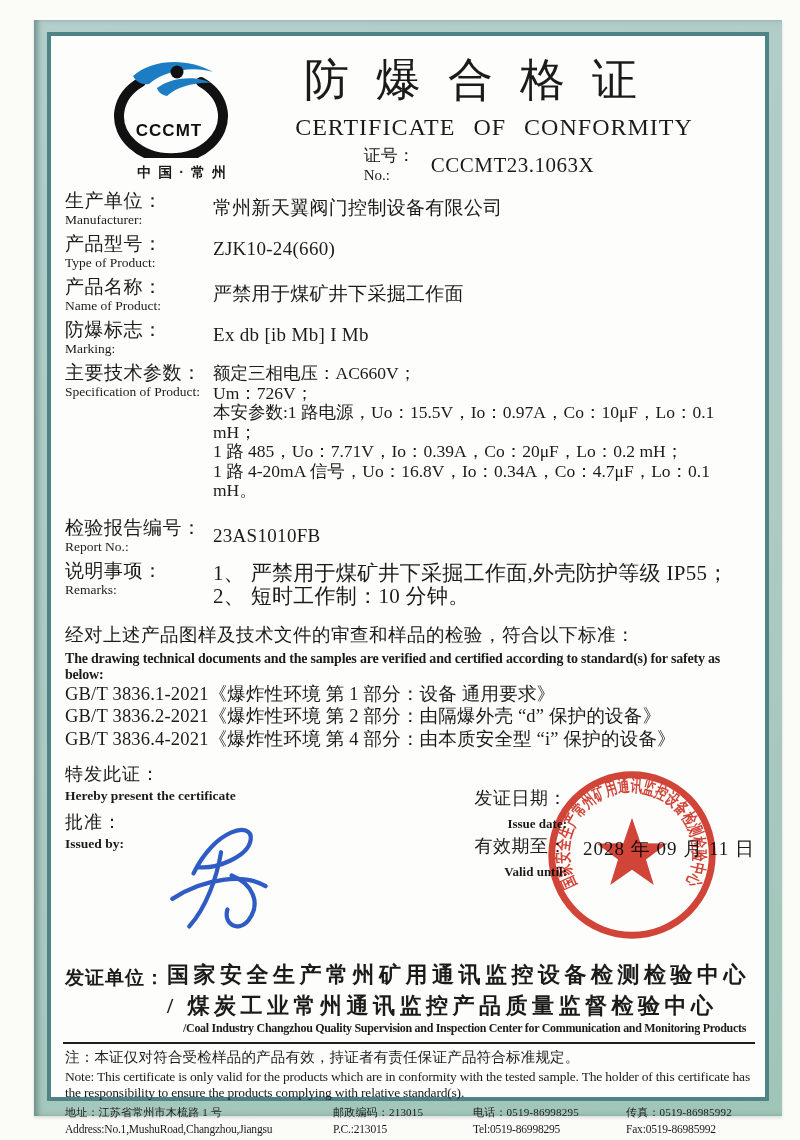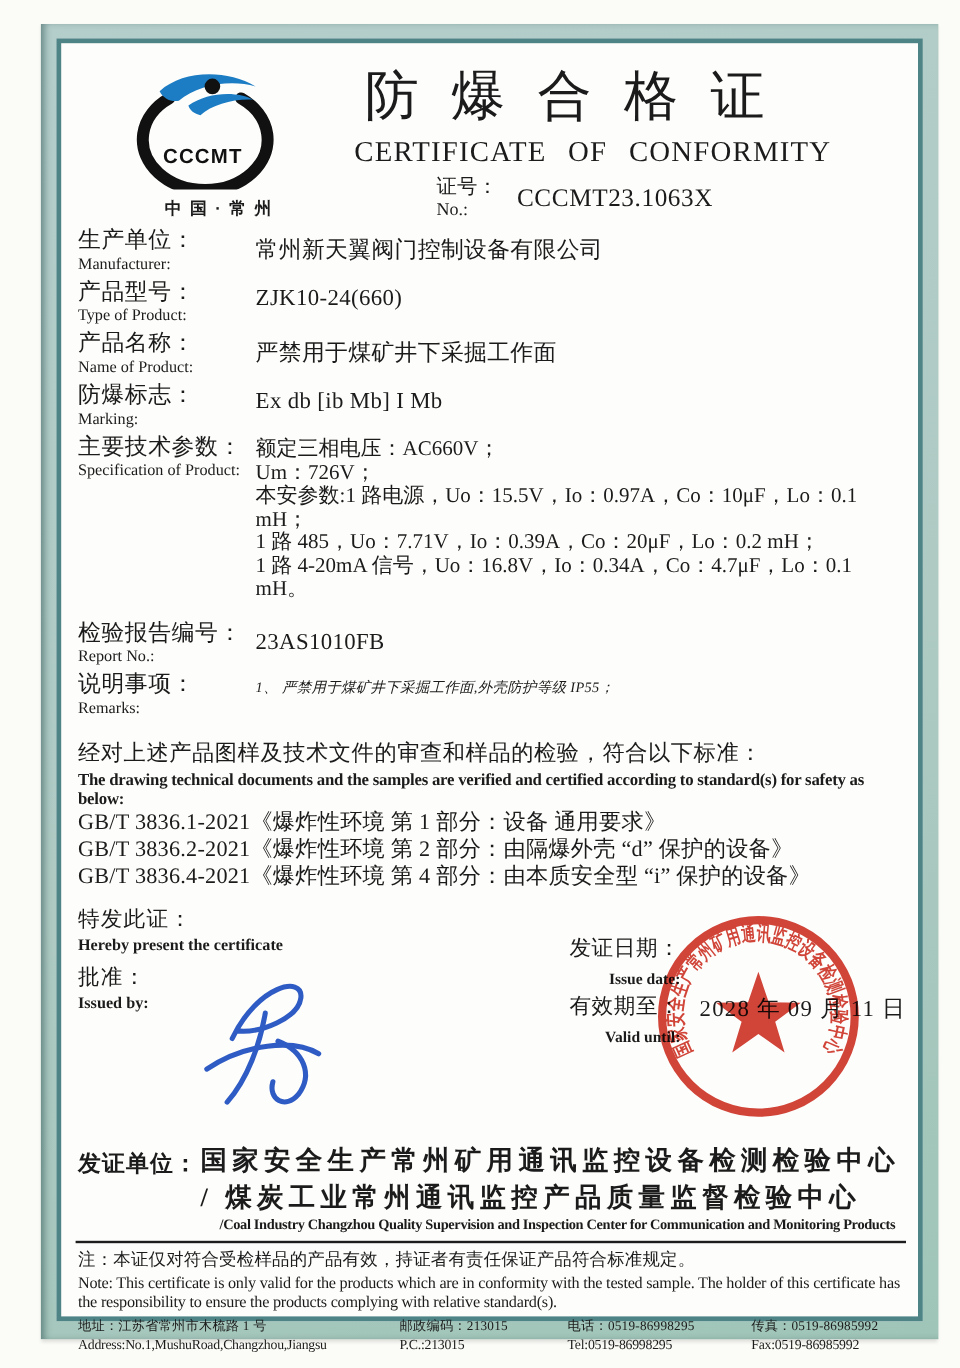--- a/index.html
+++ b/index.html
@@ -39,21 +39,21 @@
   
   .fields { margin-top:6px; padding-left:2px; }
   .row { display:flex; margin-bottom:3px; min-height:40px; }
   .row-label { width:148px; flex:none; }
   .lz { font-size:19px; letter-spacing:.5px; line-height:22px; }
   .le { font-size:13.5px; line-height:16px; }
   .row-value { flex:1; font-size:19px; padding-top:5px; letter-spacing:.3px; }
   .row-tech { min-height:0; }
   .tech-line { font-size:17.5px; line-height:19.5px; letter-spacing:0; }
   .row-report .row-value { padding-top:8px; }
-  .remark-line { font-size:12px; line-height:23px;font-style:italic; }
+  .remark-line { font-size:21px; line-height:23px; }
 
   
   .standards { margin-top:14px; padding-left:2px; }
   .std-intro-zh { font-size:18.5px; letter-spacing:.5px; }
   .std-intro-en { font-size:14px; margin-top:4px; font-weight:bold; letter-spacing:-.2px; }
   .std-item { font-size:18.5px; line-height:22.5px; letter-spacing:.2px; }
 
   
   .issue { position:relative; height:198px; margin-top:12px; padding-left:2px; }
   .present-zh, .approve-zh { font-size:18px; letter-spacing:1px; }
@@ -187,20 +187,21 @@
           </div>
         </div>
 
         <div class="row">
           <div class="row-label">
             <div class="lz">说明事项：</div>
             <div class="le">Remarks:</div>
           </div>
           <div class="row-value" style="padding-top:2px;">
             <div class="remark-line">1、 严禁用于煤矿井下采掘工作面,外壳防护等级 IP55；</div>
+            <div class="remark-line">2、 短时工作制：10 分钟。</div>
           </div>
         </div>
       </div>
 
       <div class="standards">
         <div class="std-intro-zh">经对上述产品图样及技术文件的审查和样品的检验，符合以下标准：</div>
         <div class="std-intro-en">The drawing technical documents and the samples are verified and certified according to standard(s) for safety as below:</div>
         <div class="std-item">GB/T 3836.1-2021《爆炸性环境 第 1 部分：设备 通用要求》</div>
         <div class="std-item">GB/T 3836.2-2021《爆炸性环境 第 2 部分：由隔爆外壳 “d” 保护的设备》</div>
         <div class="std-item">GB/T 3836.4-2021《爆炸性环境 第 4 部分：由本质安全型 “i” 保护的设备》</div>

